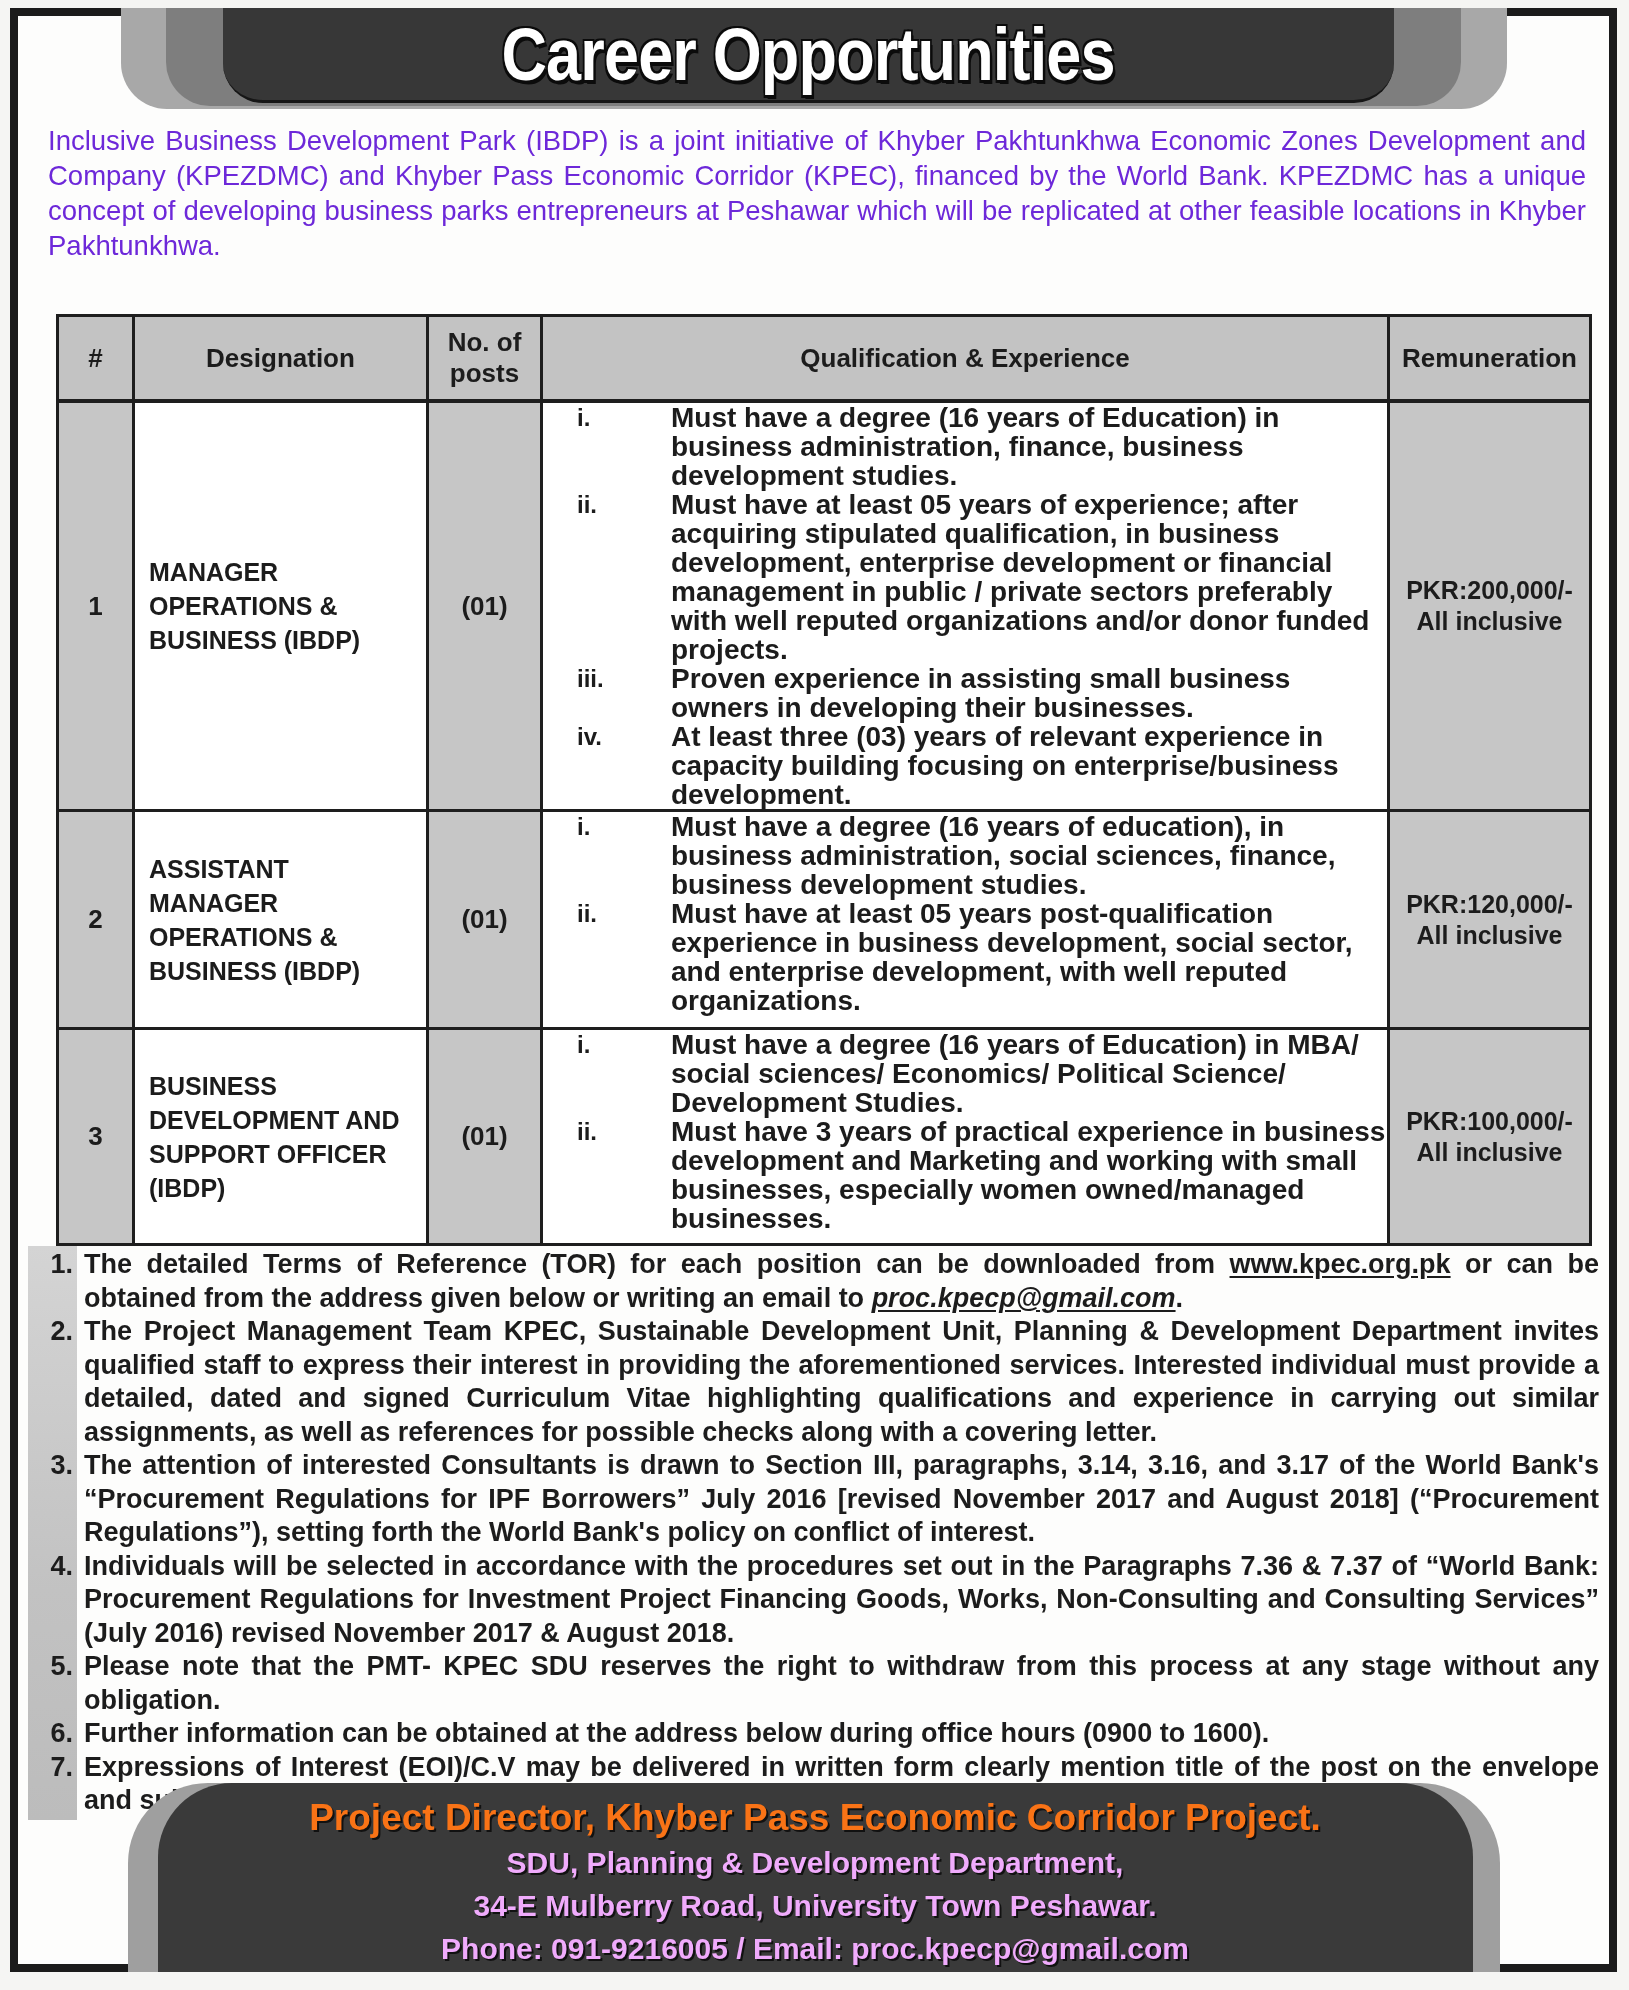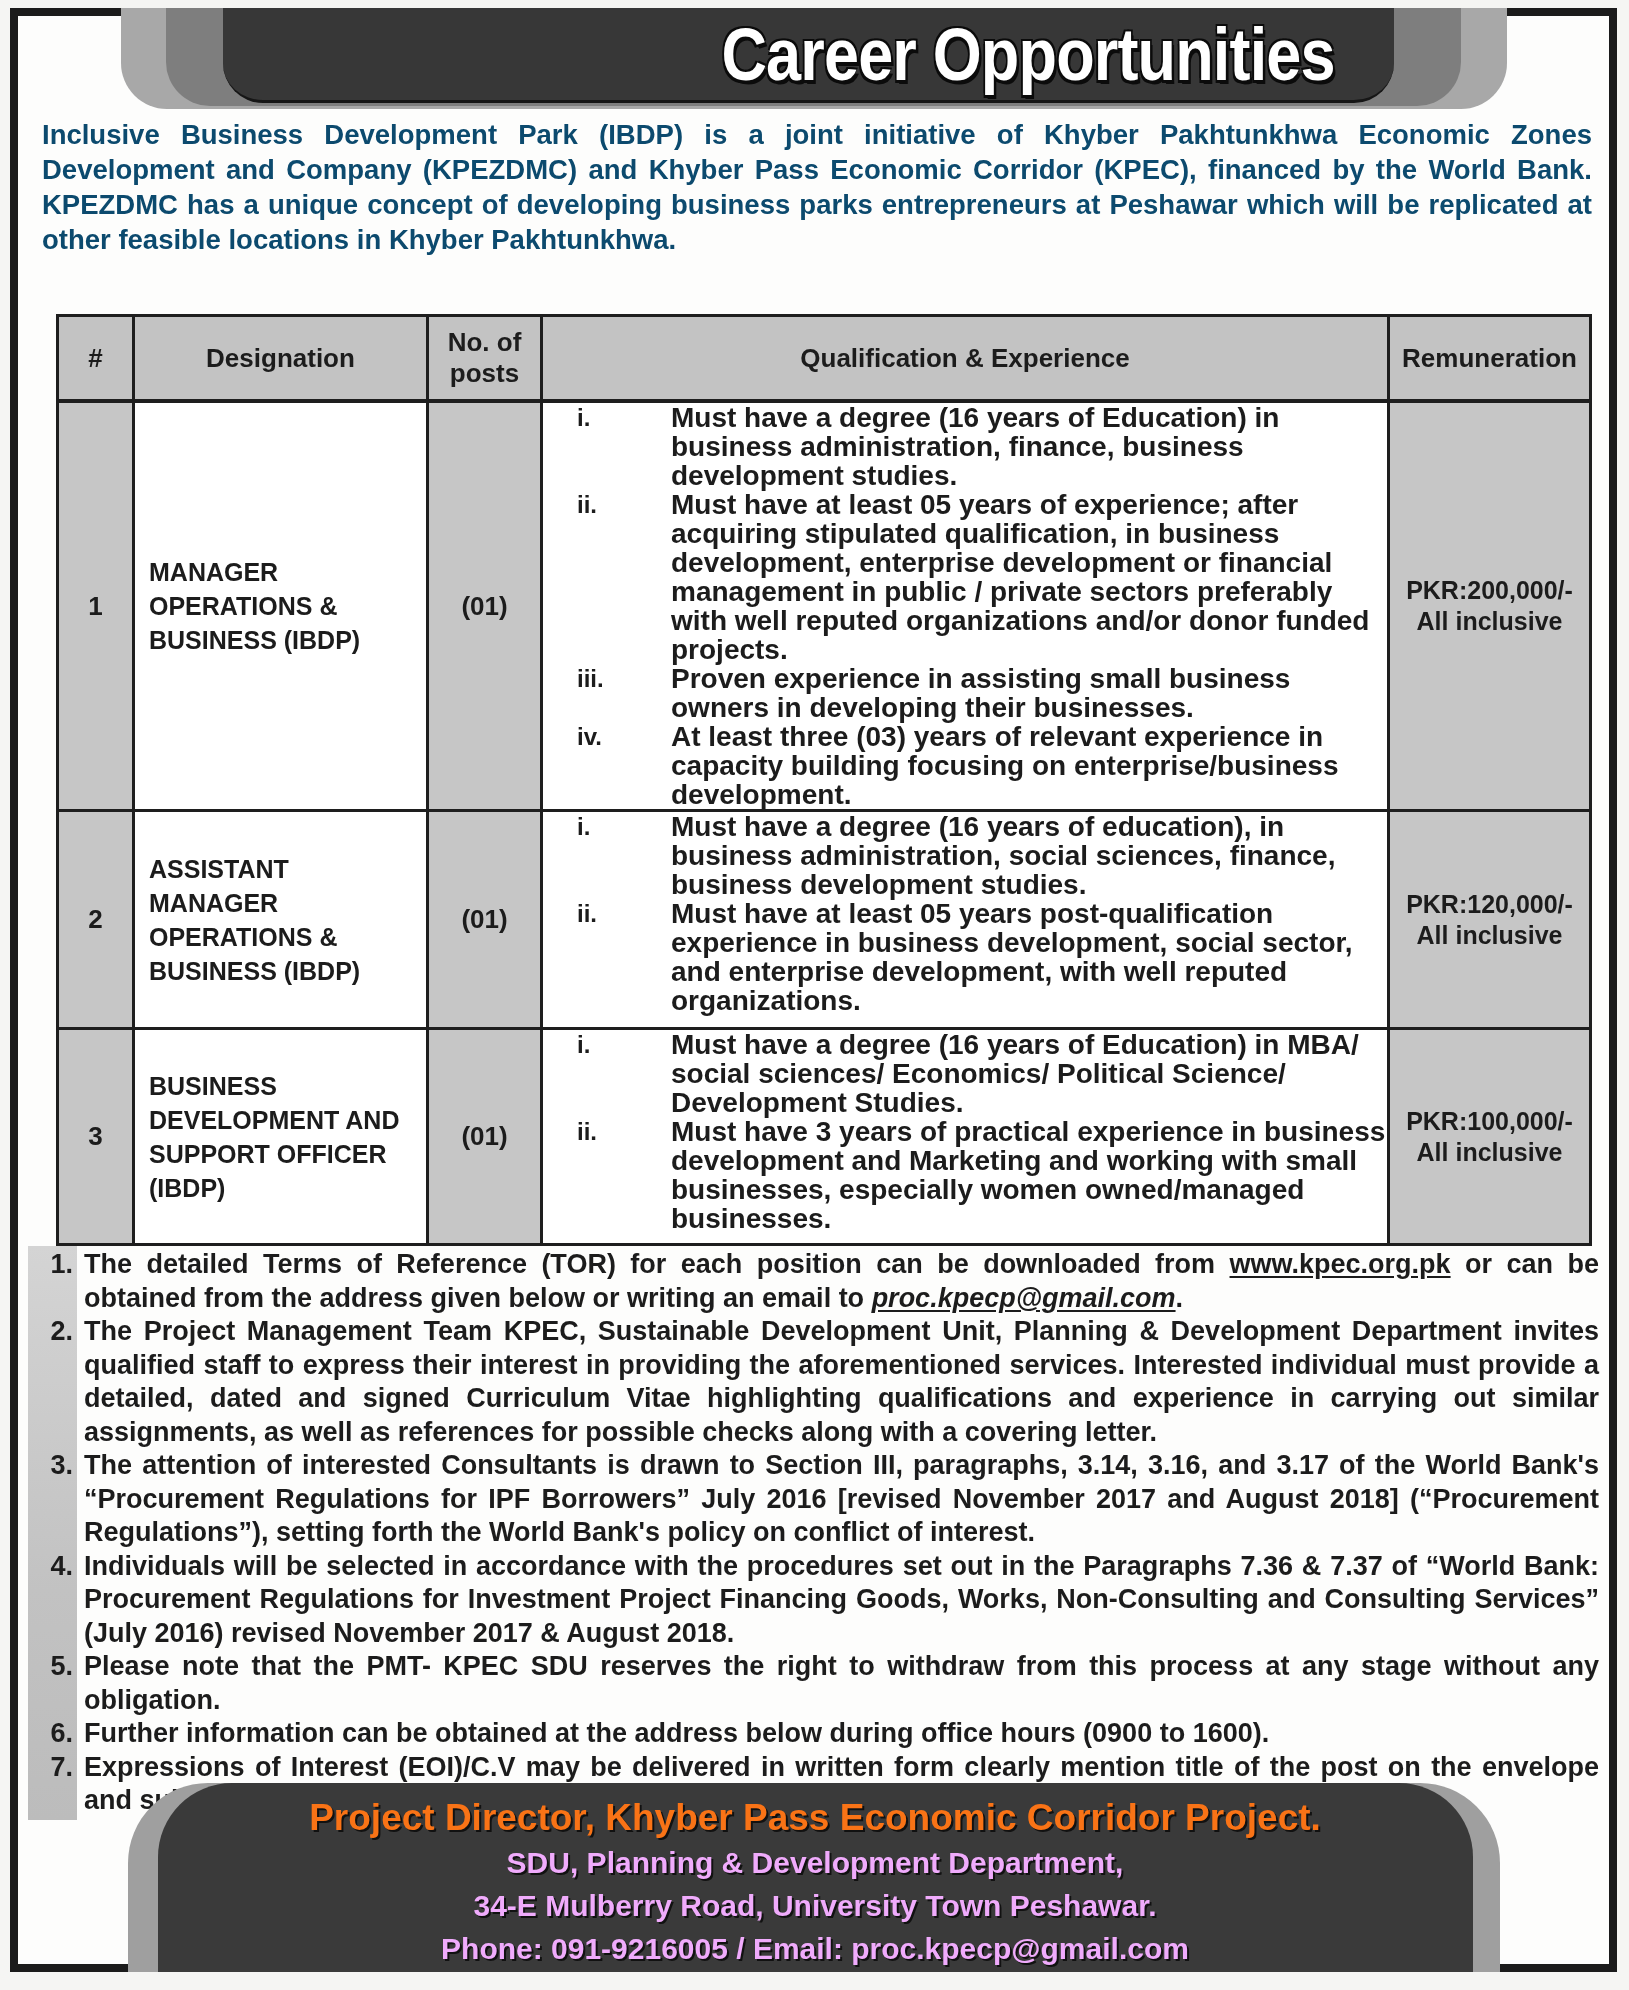--- a/index.html
+++ b/index.html
@@ -16,29 +16,29 @@
   }
 
   
   .banner-top { position:absolute; top:-8px; left:50%; transform:translateX(-50%);
     width:1386px; height:101px; z-index:5; }
   .bt-l1 { position:absolute; inset:0; background:#a8a8a8; border-radius:0 0 46px 46px; }
   .bt-l2 { position:absolute; left:45px; right:46px; top:0; bottom:3px; background:#7e7e7e;
     border-radius:0 0 44px 44px; }
   .bt-l3 { position:absolute; left:102px; right:113px; top:0; bottom:6px; background:#373737;
     border-radius:0 0 40px 40px; border-bottom:3px solid #161616;
-    display:flex; align-items:center; justify-content:flex-end; }
+    display:flex; align-items:center; justify-content:center; }
   .bt-title { display:inline-block; transform:scaleX(.84); white-space:nowrap;
     font-size:75px; font-weight:bold; color:#ffffff; letter-spacing:-1px;
     text-shadow:3px 4px 0 #0b0b0b, -2px -2px 0 #0b0b0b, 2px -2px 0 #0b0b0b, -2px 3px 0 #0b0b0b; }
 
   
   .intro { position:absolute; left:18px; top:95px; width:1562px; }
-  .intro p { margin:6px; font-size:27.5px; line-height:35px; font-weight:bold;
-    text-align:justify; color:#0c4a6e; }
+  .intro p { margin:12px; font-size:27.5px; line-height:35px; font-weight:normal;
+    text-align:justify; color:#6d28d9; }
 
   
   table.jobs { position:absolute; left:38px; top:298px; width:1533px;
     border-collapse:collapse; table-layout:fixed; }
   table.jobs th, table.jobs td { border:3px solid #1e1e1e; padding:0; }
   table.jobs thead th { background:#c3c3c3; font-size:26px; font-weight:bold;
     height:82px; text-align:center; border-bottom-width:4px; }
   col.c1 { width:76px; } col.c2 { width:294px; } col.c3 { width:114px; }
   col.c4 { width:847px; } col.c5 { width:202px; }
   .cell-gray { background:#c6c6c6; }

